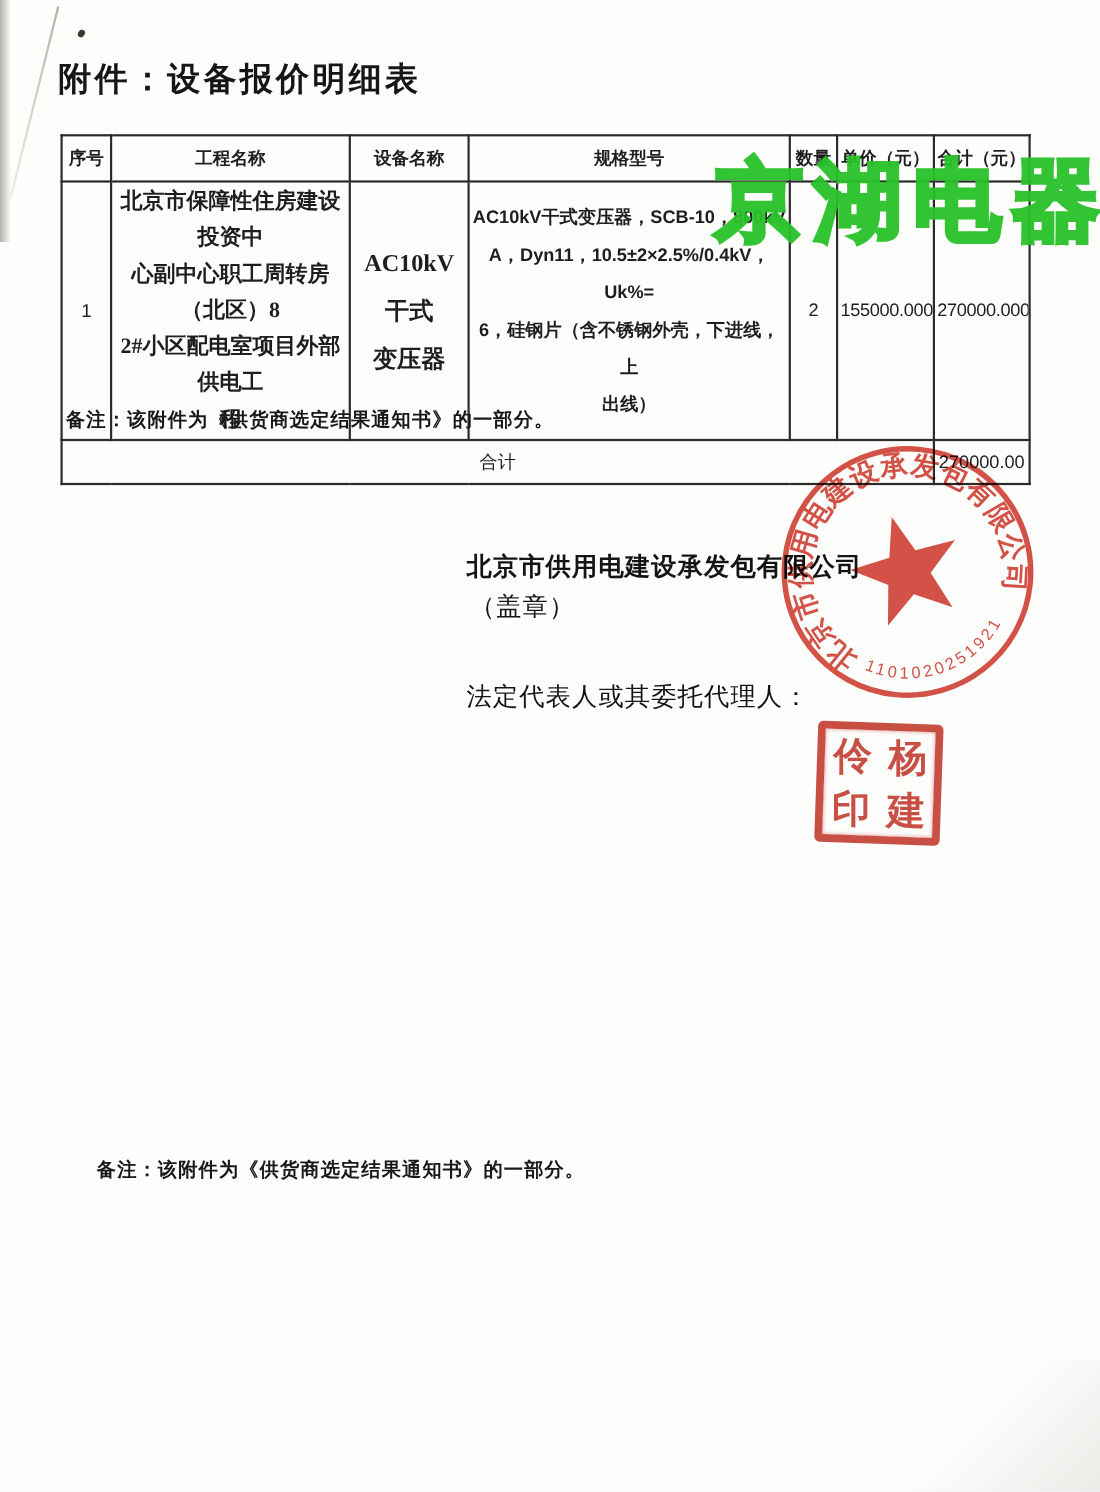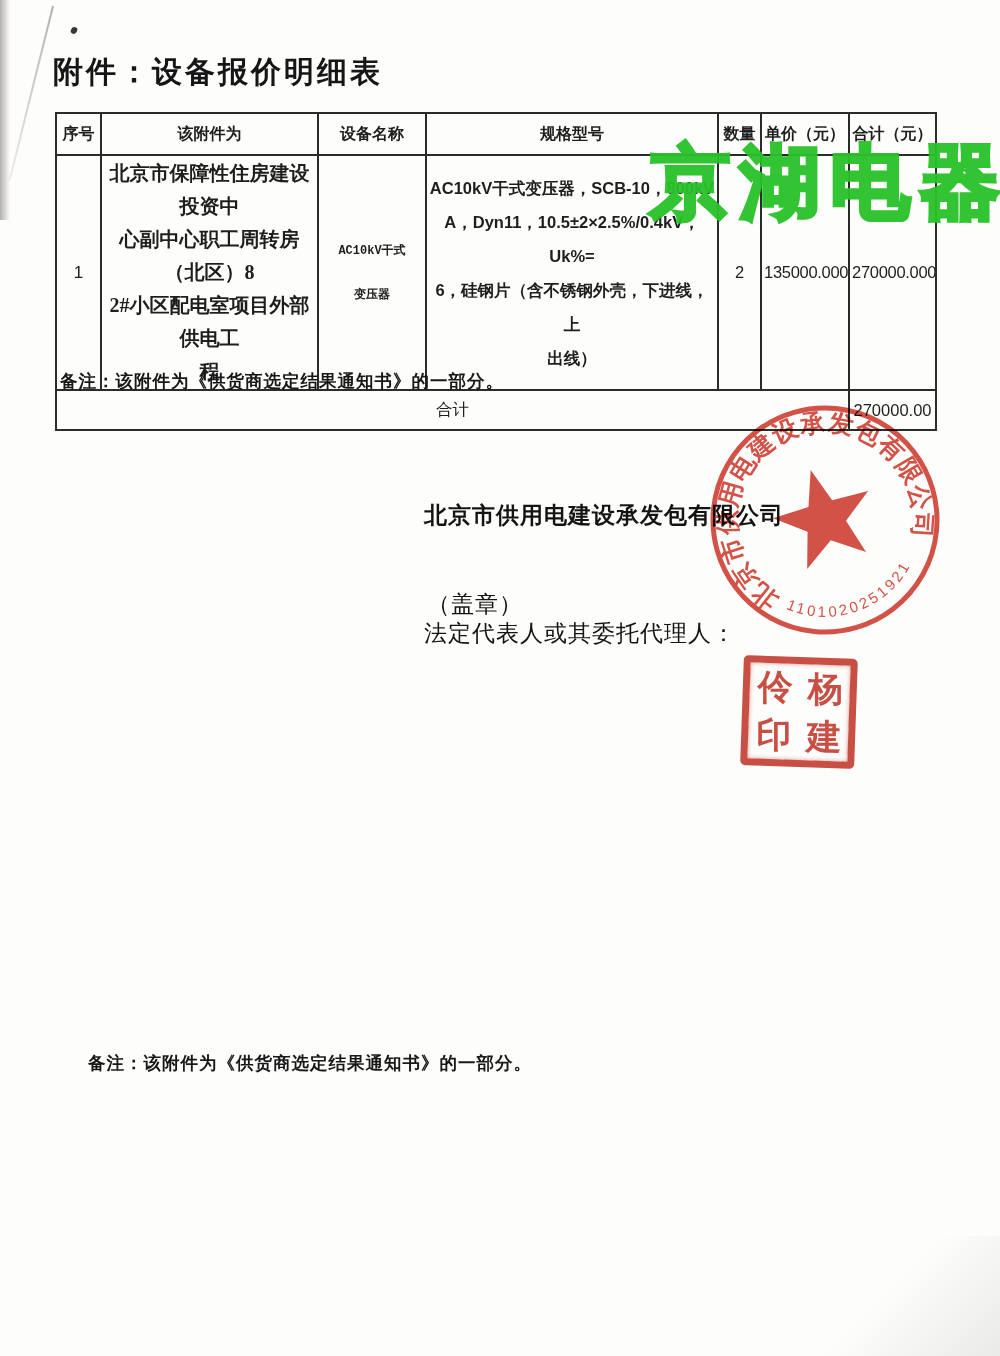--- a/index.html
+++ b/index.html
@@ -33,46 +33,46 @@
     position:absolute;right:0;bottom:0;width:180px;height:120px;
     background:linear-gradient(315deg,rgba(150,148,144,.18),rgba(150,148,144,0) 60%);
   }
   
   .doc-title{
     position:absolute;left:53px;top:52px;
     font-size:30px;font-weight:bold;letter-spacing:3px;color:#161616;
   }
   
   table.quote{
-    position:absolute;left:55px;top:112px;width:880px;
+    position:absolute;left:55px;top:122px;width:880px;
     border-collapse:collapse;table-layout:fixed;
   }
   table.quote td{
     border:2px solid var(--border);
     text-align:center;vertical-align:middle;
     padding:1px 2px;overflow:hidden;
   }
   .th{font-weight:bold;font-size:16px;height:38px;}
   .row-main td{height:138px;}
   .cell-no{font-family:"Liberation Sans","DejaVu Sans",sans-serif;font-size:17px;}
   .cell-project{font-size:20px;font-weight:bold;line-height:33px;}
-  .cell-device{font-family:Liberation Mono, monospace;font-size:12px;font-weight:bold;line-height:44px;margin-left:32px;}
+  .cell-device{font-family:Liberation Serif, serif;font-size:22px;font-weight:bold;line-height:44px;margin-left:32px;}
   .cell-spec{font-family:"Liberation Sans","DejaVu Sans",sans-serif;font-size:16.5px;font-weight:bold;line-height:34px;}
   .cell-num{font-family:"Liberation Sans","DejaVu Sans",sans-serif;font-size:16.5px;letter-spacing:-.3px;}
   .row-total td{height:36px;}
   .total-label{font-weight:normal;font-size:16.5px;margin-left:16px;}
   .total-value{font-family:"Liberation Sans","DejaVu Sans",sans-serif;font-size:16.5px;}
   
   .note{position:absolute;font-size:17.5px;font-weight:bold;letter-spacing:1px;color:#181818;}
   .note-top{left:60px;top:369px;}
   .note-bottom{left:88px;top:1051px;}
   
   .sig{position:absolute;font-size:23px;color:#141414;letter-spacing:1px;}
   .sig-company{left:424px;top:500px;font-weight:600;}
-  .sig-seal-hint{left:427px;top:589px;}
+  .sig-seal-hint{left:427px;top:536px;}
   .sig-rep{left:424px;top:618px;}
   .sig-date{left:424px;top:673px;}
   
   .watermark{
     position:absolute;left:650px;top:130px;
     font-family:"Liberation Sans","DejaVu Sans",sans-serif;
     font-size:80px;font-weight:900;letter-spacing:10px;white-space:nowrap;
     color:var(--wm-color);
     -webkit-text-stroke:4px var(--wm-color);
     text-shadow:0 0 1px var(--wm-color);
@@ -116,21 +116,21 @@
         <col style="width:217px">
         <col style="width:108px">
       <col style="width:292px">
         <col style="width:43px">
         <col style="width:88px">
         <col style="width:87px">
     </colgroup>
     <tbody>
       <tr>
         <td class="th">序号</td>
-        <td class="th">该附件为</td>
+        <td class="th">工程名称</td>
         <td class="th">设备名称</td>
         <td class="th">规格型号</td>
         <td class="th">数量</td>
         <td class="th">单价（元）</td>
         <td class="th">合计（元）</td>
       </tr>
       <tr class="row-main">
         <td class="cell-no">1</td>
         <td class="cell-project">
           <div>北京市保障性住房建设投资中</div>
@@ -142,21 +142,21 @@
           <div>AC10kV干式</div>
           <div>变压器</div>
         </td>
         <td class="cell-spec">
           <div>AC10kV干式变压器，SCB-10，800kV</div>
           <div>A，Dyn11，10.5±2×2.5%/0.4kV，Uk%=</div>
           <div>6，硅钢片（含不锈钢外壳，下进线，上</div>
           <div>出线）</div>
         </td>
         <td class="cell-num">2</td>
-        <td class="cell-num">135000.000</td>
+        <td class="cell-num">155000.000</td>
         <td class="cell-num">270000.000</td>
       </tr>
       <tr class="row-total">
         <td colspan="6" class="total-label">合计</td>
         <td class="total-value">270000.00</td>
       </tr>
     </tbody>
   </table>
 
   <div class="note note-top">备注：该附件为《供货商选定结果通知书》的一部分。</div>

